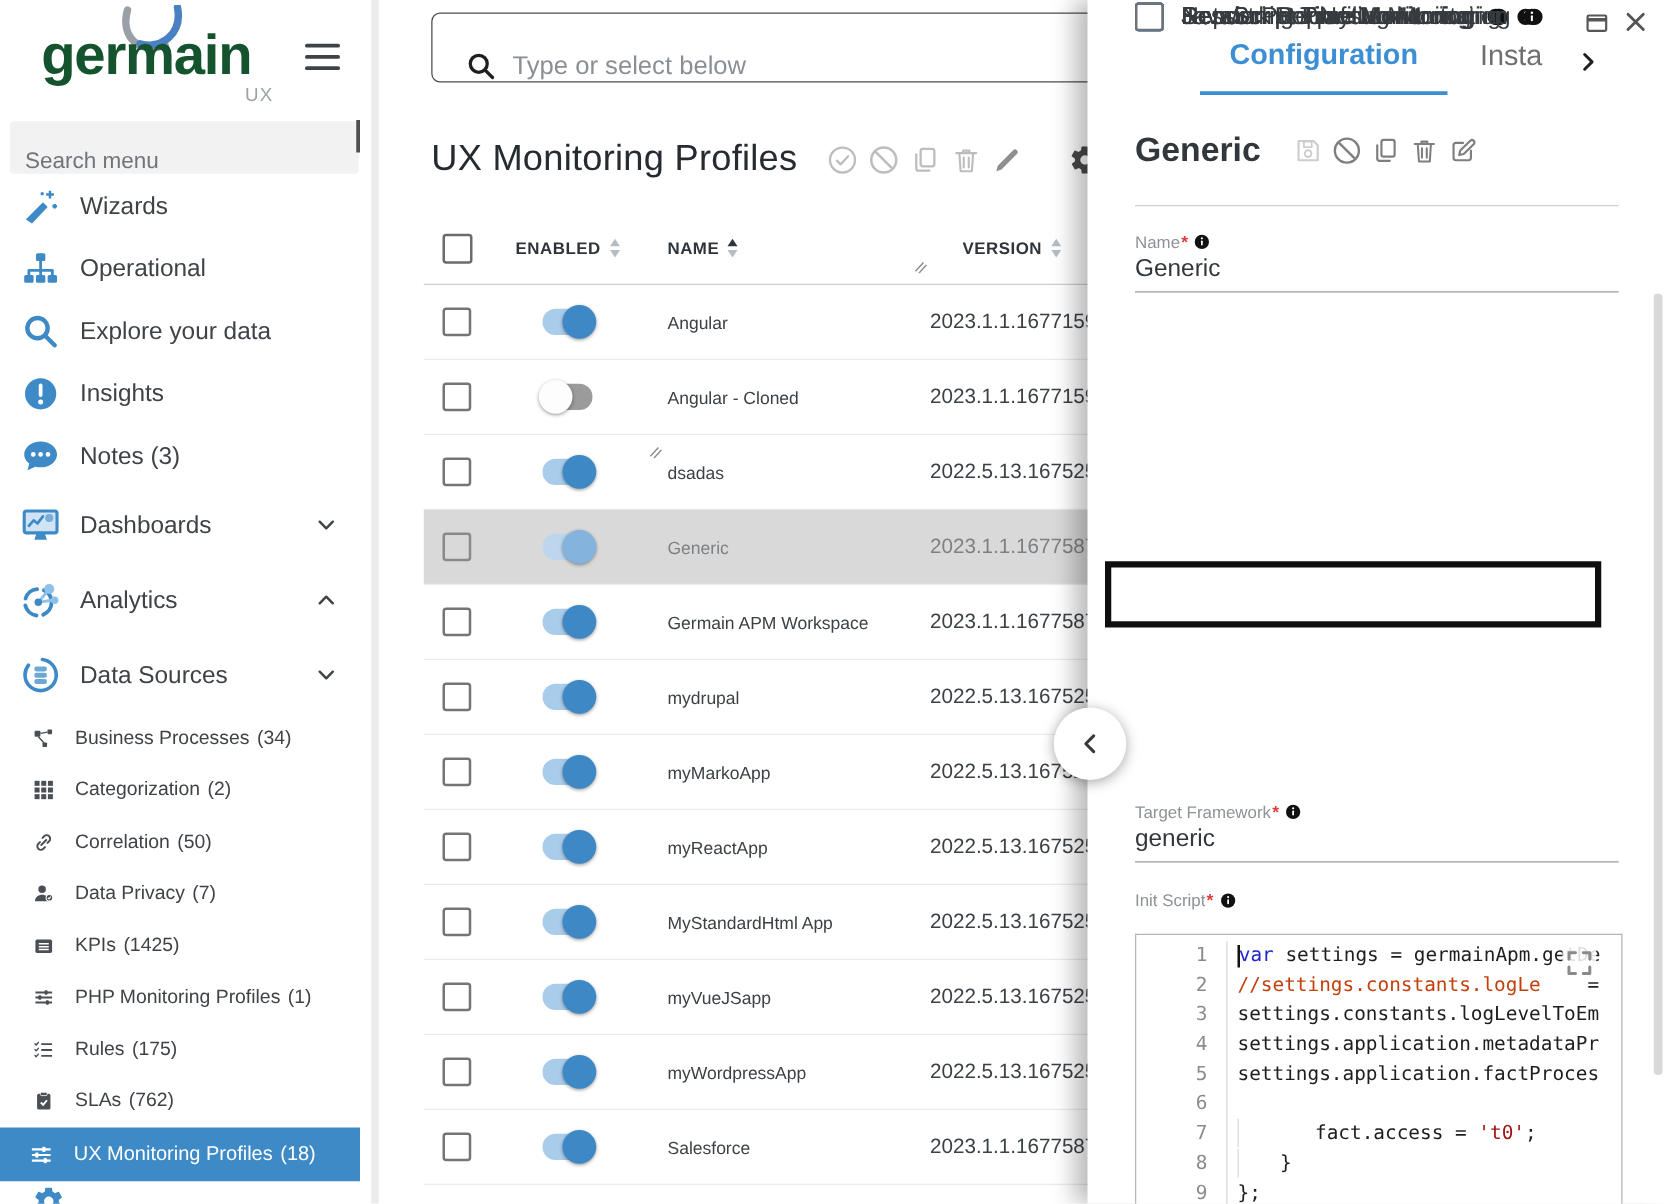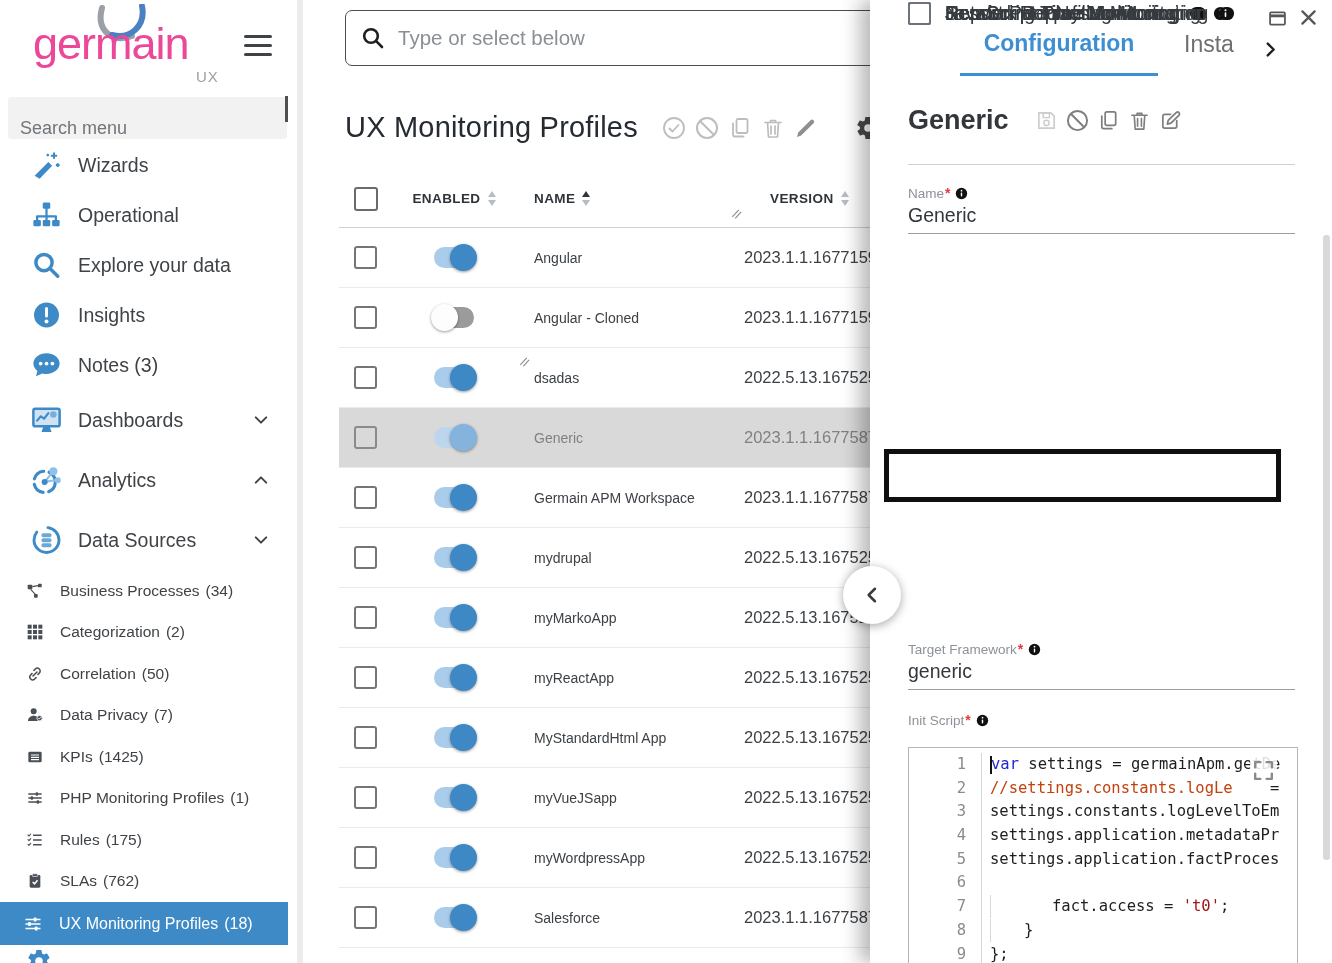--- a/index.html
+++ b/index.html
@@ -6,48 +6,48 @@
   body{width:1332px;height:963px;position:relative;overflow:hidden;background:#fff;
        font-family:"Liberation Sans","DejaVu Sans",sans-serif;color:#3f4347;}
   svg{display:block}
   .ic{display:inline-flex;align-items:center;justify-content:center;color:inherit}
   .ic svg{width:100%;height:100%}
 
   
   .sidebar{position:absolute;left:0;top:0;width:288px;height:963px;background:#fff;z-index:3}
   .logo-row{position:relative;height:97px}
   .swoosh{position:absolute;left:92px;top:4px;width:58px;height:44px}
-  .brand{position:absolute;left:33px;top:18px;font-size:45px;font-weight:400;color:#ec4899;letter-spacing:-1px}
+  .brand{position:absolute;left:33px;top:18px;font-size:45px;font-weight:700;color:#14532d;letter-spacing:-1px}
   .brand-sub{position:absolute;left:196px;top:68px;font-size:15px;color:#9ba1a7;letter-spacing:1px}
   .hamburger{position:absolute;right:16px;top:35px;width:28px;height:21px;display:flex;flex-direction:column;justify-content:space-between;cursor:pointer;background:none;border:none;padding:0}
   .hamburger span{display:block;height:3.4px;background:#3f4347;border-radius:2px}
   .menu-search{margin:0 1px 0 8px;height:42px;background:#f2f2f2;border-radius:3px;display:flex;align-items:flex-end;padding-left:12px;font-size:18px;color:#70757a}
   .sb-scroll-thumb{position:absolute;left:285px;top:96px;width:3px;height:26px;background:#4f4f4f;z-index:4}
   .menu{margin-top:1px}
-  .mi{display:flex;align-items:center;height:50px;padding-left:30px;position:relative;cursor:pointer}
+  .mi{display:flex;align-items:center;height:50px;padding-left:16px;position:relative;cursor:pointer}
   .mi.tall{height:60px}
   .mi-ic{width:33px;height:30px;color:#3d8ac6;flex:none}
   .mi-lb{margin-left:15px;font-size:19.5px;color:#3f4347}
   .chev{display:none;position:absolute;right:18px;width:18px;height:18px;color:#3f4347}
   .mi.cd .chev-d{display:inline-flex}
   .mi.cu .chev-u{display:inline-flex}
   .submenu{margin-top:0}
   .si{display:flex;align-items:center;height:41.5px;padding-left:27px;cursor:pointer}
   .si-ic{width:16px;height:16px;color:#4a4f55;flex:none}
   .si-lb{margin-left:17px;font-size:15.5px;color:#3f4347}
   .si-ct{margin-left:6px;font-size:15.5px;color:#3f4347}
   .si.active{background:#3d8ac6;height:43px;padding-left:24px}
   .si.active .si-ic{color:#fff;width:18px;height:18px}
   .si.active .si-lb,.si.active .si-ct{color:#fff;font-size:16px}
   .partial-gear{position:absolute;left:26px;top:948px;width:26px;height:26px;color:#3d8ac6}
   .side-divider{position:absolute;left:297px;top:0;width:6px;height:963px;background:#ececec;z-index:2}
 
   
   .main{position:absolute;left:303px;top:0;right:0;bottom:0;background:#fff;z-index:1}
-  .searchbox{position:absolute;left:42px;top:10px;width:546px;height:54px;border:1px solid #4c4c4c;border-radius:7px;display:flex;align-items:center;padding-left:15px;cursor:text;background:#fff}
+  .searchbox{position:absolute;left:42px;top:10px;width:546px;height:54px;border:1px solid #4c4c4c;border-radius:7px;display:flex;align-items:flex-end;padding-left:27px;cursor:text;background:#fff}
   .searchbox .mag{width:24px;height:24px;color:#1f1f1f;margin-right:13px}
   .searchbox .ph{font-size:20.5px;color:#898f94}
   .title-row{position:absolute;left:42px;top:111px;display:flex;align-items:center}
   .page-title{font-size:29px;font-weight:400;color:#262b31;margin:0;letter-spacing:.2px}
   .tools{display:flex;align-items:center;gap:9px;margin-left:24px}
   .tool{width:24px;height:24px;cursor:pointer}
   .tool.light{color:#bdbdbd}.tool.mid{color:#8f8f8f}.tool.dark{color:#4a4a4a}
   .tool.gear-extra{margin-left:28px;width:26px;height:26px}
   .table{position:absolute;left:36px;top:170px;right:0}
   .grid{display:grid;grid-template-columns:20px 160px 210px 1fr;align-items:center;padding-left:15px}

